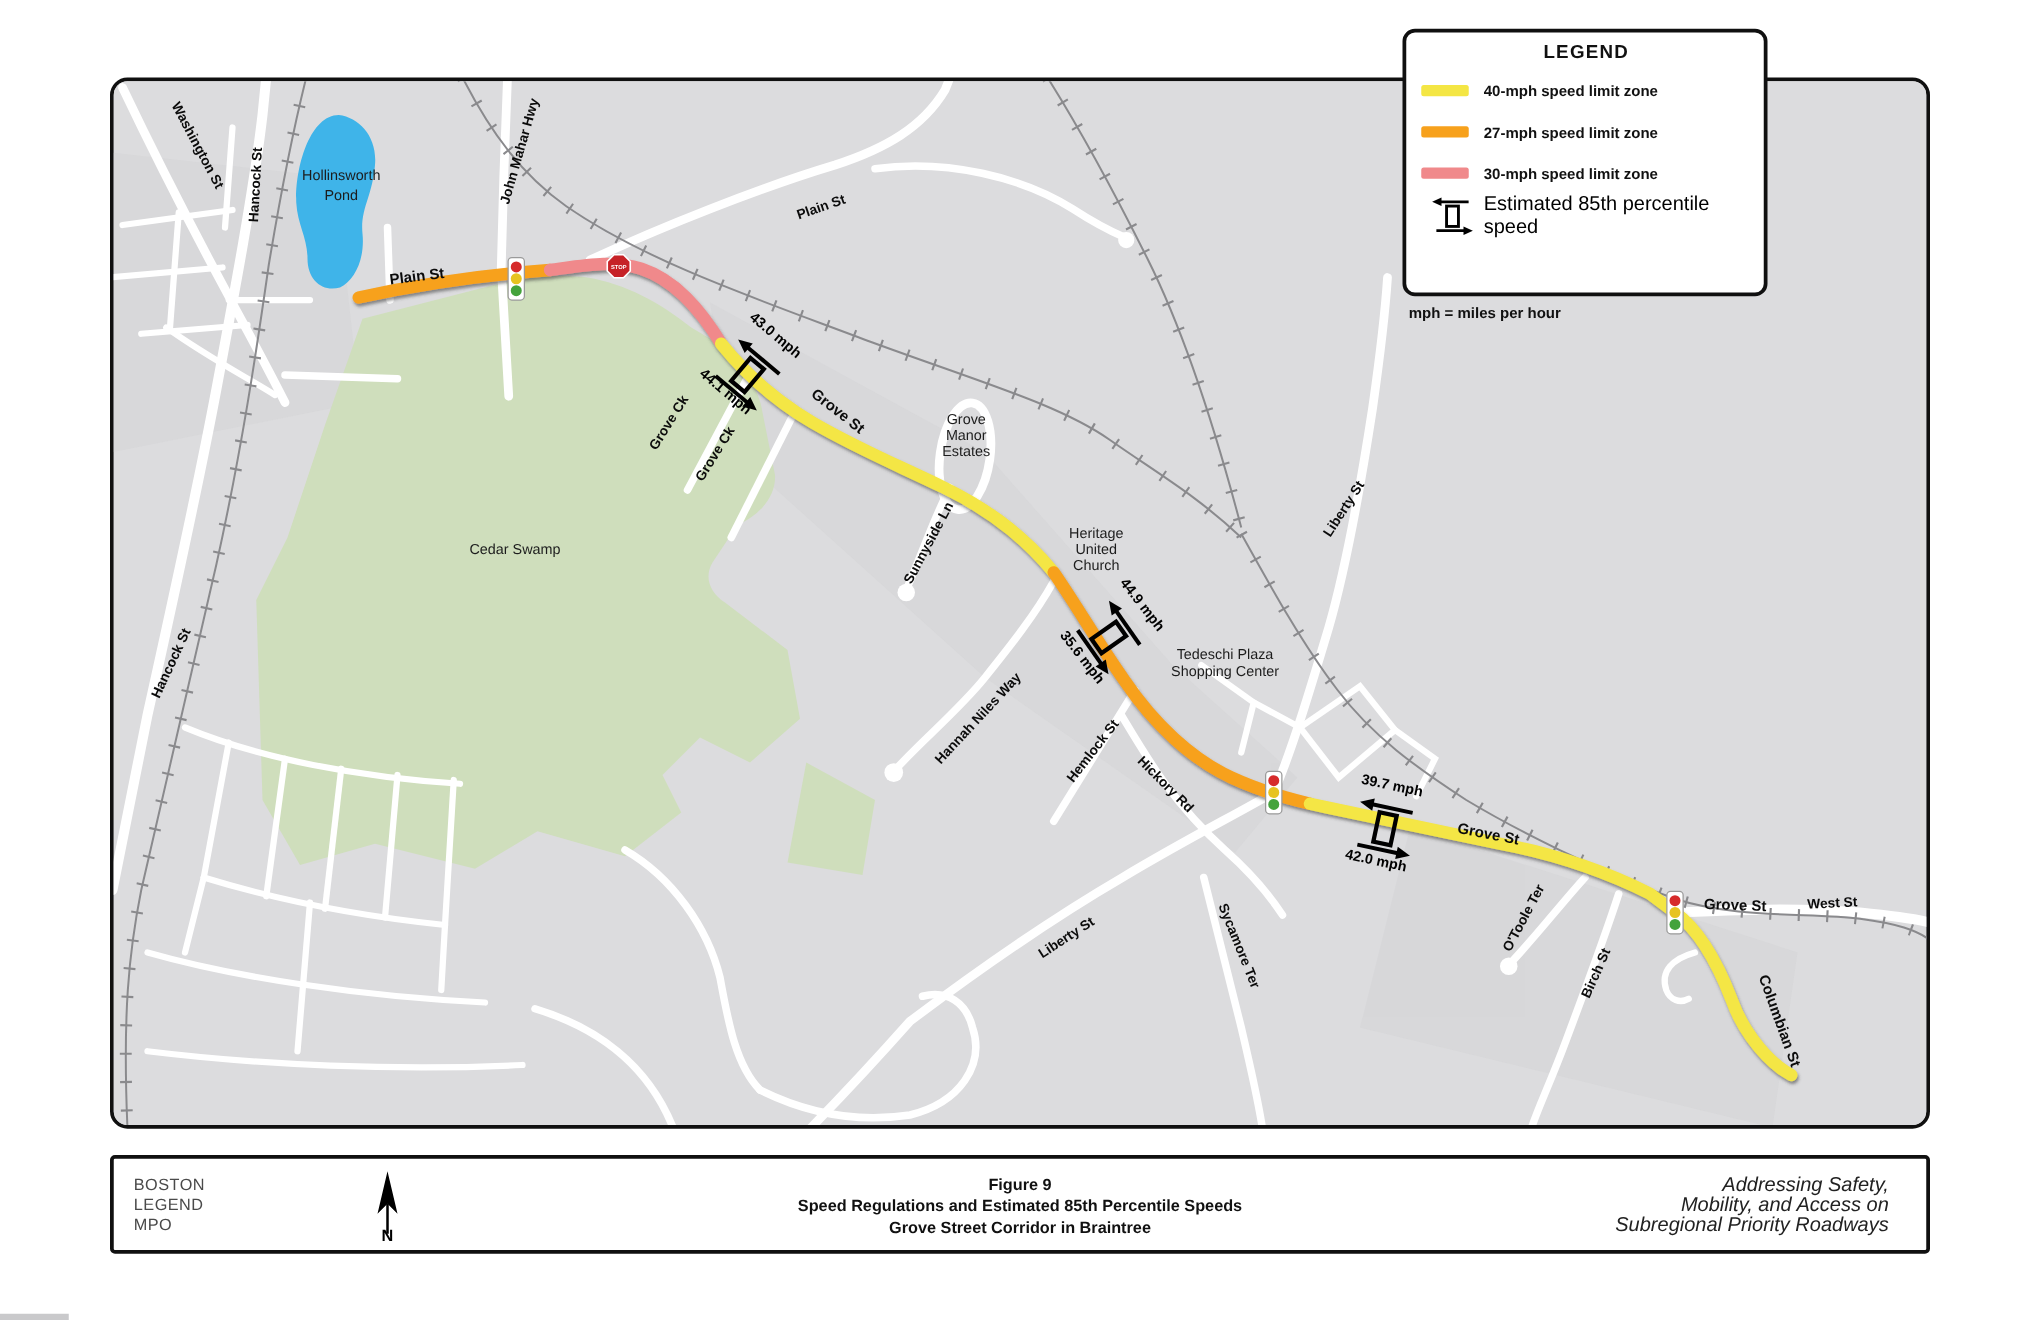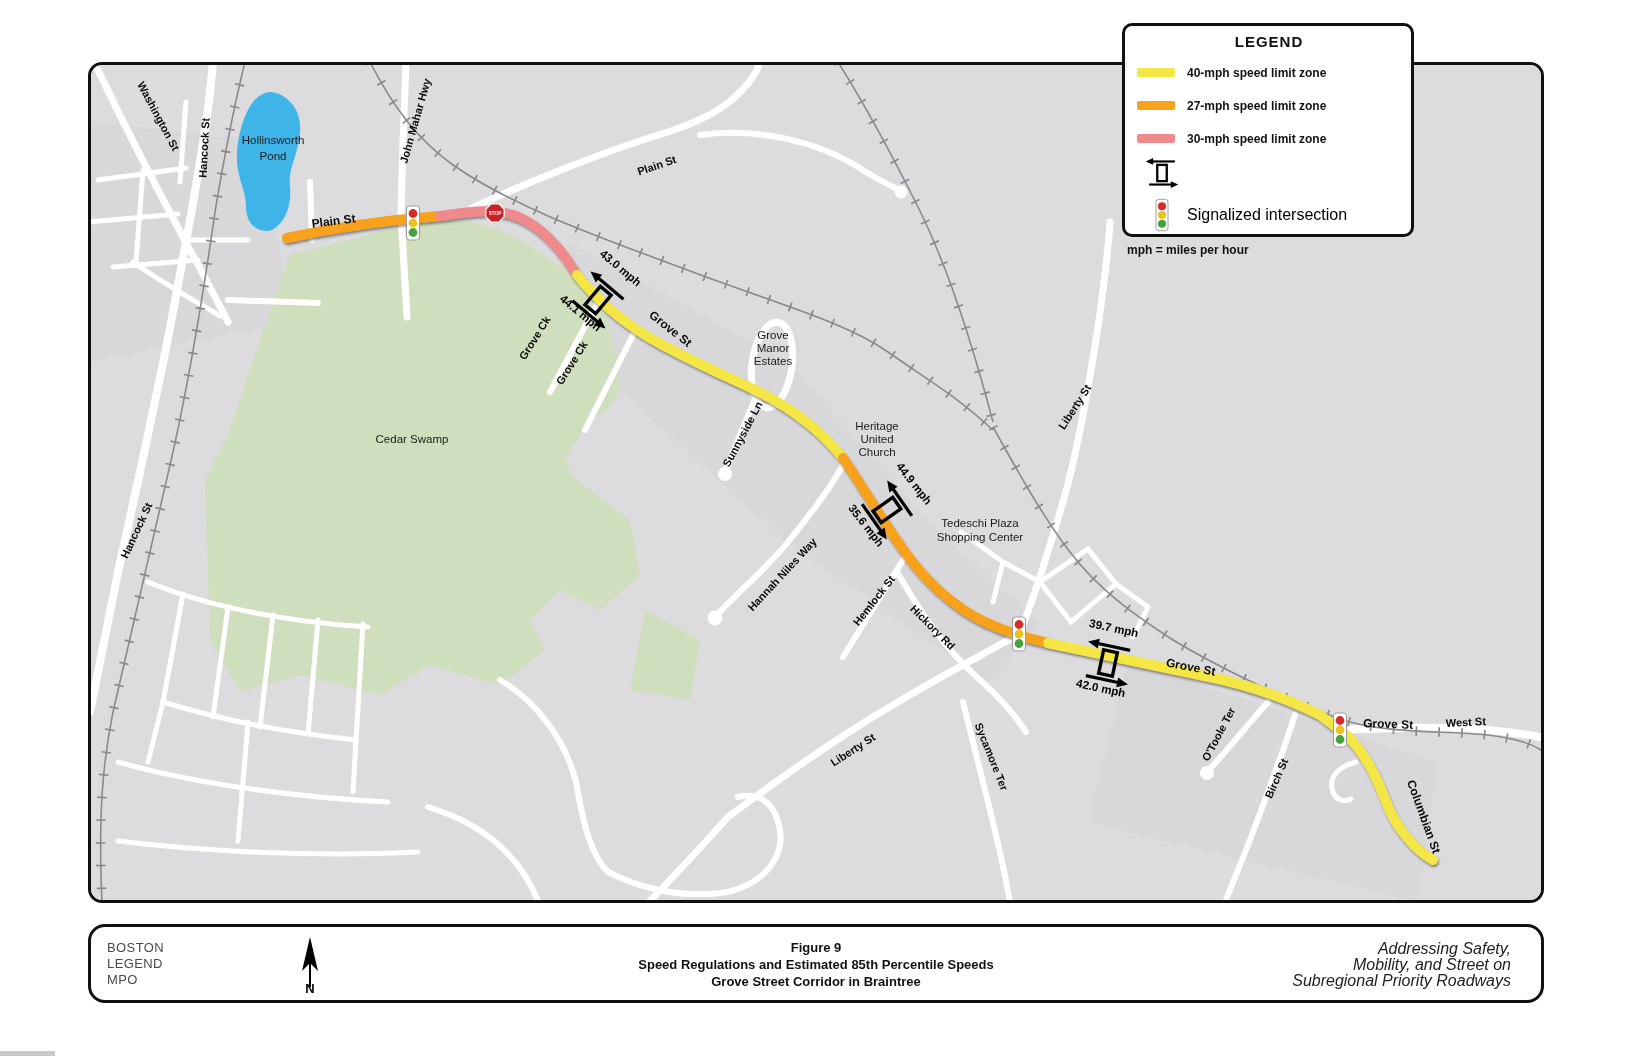--- a/index.html
+++ b/index.html
@@ -17,21 +17,21 @@
   #legend .lg-title{text-align:center;font-weight:bold;font-size:15px;letter-spacing:1px;color:#111;margin-bottom:6px;}
   .lg-row{display:flex;align-items:center;height:21px;margin-top:12px;}
   .lg-row .sw{width:38px;height:9px;border-radius:2px;margin-right:12px;flex:0 0 auto;}
   .lg-row .lg-txt{font-size:12px;font-weight:bold;color:#111;white-space:nowrap;}
   .lg-sym{display:flex;align-items:center;margin-top:2px;}
   .lg-sym .ic{width:50px;display:flex;justify-content:center;flex:0 0 auto;}
   #legend-note{position:absolute;left:1127px;top:243px;font-size:12px;font-weight:bold;color:#111;z-index:5;}
 
   
   #footer{position:absolute;left:88px;top:924px;width:1456px;height:79px;background:#fff;
-    border:3.5px solid #101010;border-radius:17px;box-sizing:border-box;}
+    border:3.5px solid #101010;border-radius:4px;box-sizing:border-box;}
   #footer .org{position:absolute;left:16px;top:13px;font-size:13px;color:#4a4a4a;line-height:16px;letter-spacing:.4px;}
   #footer .north{position:absolute;left:205px;top:8px;}
   #footer .ftitle{position:absolute;left:50%;transform:translateX(-50%);top:12px;text-align:center;
     font-size:13px;font-weight:bold;color:#111;line-height:17px;white-space:nowrap;}
   #footer .tagline{position:absolute;right:30px;top:14px;text-align:right;font-style:italic;
     font-size:16px;color:#222;line-height:16px;white-space:nowrap;}
 
   #corner-bar{position:absolute;left:0;top:1051px;width:55px;height:5px;background:#C9C9CB;}
 
   
@@ -243,28 +243,21 @@
     <div class="lg-row">
       <div class="sw" style="background: rgb(240, 137, 139);"></div>
       <div class="lg-txt">30-mph speed limit zone</div>
     </div>
     <div class="lg-sym" style="height:44px">
       <span class="ic">
         <svg width="48" height="42" viewBox="-29 -24 58 48">
             <use href="#m85" transform="scale(0.82)"></use>
           </svg>
       </span>
-    </div>
-    <div class="lg-sym" style="height:36px">
-      <span class="ic">
-        <svg width="18" height="34" viewBox="-8 -17.5 16 35">
-            <use href="#sig" transform="scale(0.95)"></use>
-          </svg>
-      </span>
-      <div class="lg-txt">Signalized intersection</div>
+      <div class="lg-txt">Estimated 85th percentile speed</div>
     </div>
   </div>
   <div id="legend-note">mph = miles per hour</div>
 
   <div id="footer">
     <div class="org">
       <div>BOSTON</div>
       <div>LEGEND</div>
       <div>MPO</div>
     </div>
@@ -275,19 +268,19 @@
         <text x="14" y="58" style="font:bold 13px 'Liberation Sans',sans-serif" text-anchor="middle">N</text>
       </svg>
     </div>
     <div class="ftitle">
       <div>Figure 9</div>
       <div>Speed Regulations and Estimated 85th Percentile Speeds</div>
       <div>Grove Street Corridor in Braintree</div>
     </div>
     <div class="tagline">
       <div>Addressing Safety,</div>
-      <div>Mobility, and Street on</div>
+      <div>Mobility, and Access on</div>
       <div>Subregional Priority Roadways</div>
     </div>
   </div>
 
   <div id="corner-bar"></div>
 </div>
 
 </body></html>

